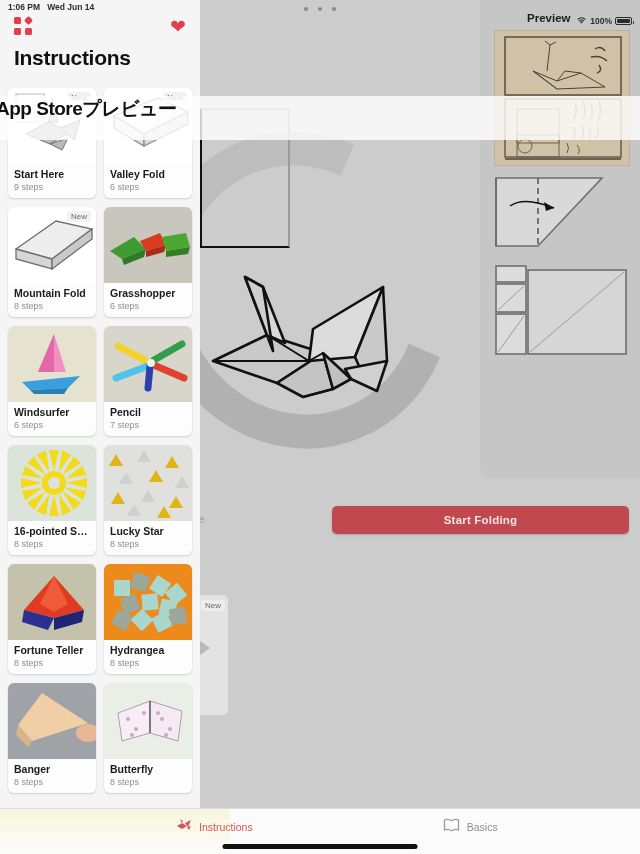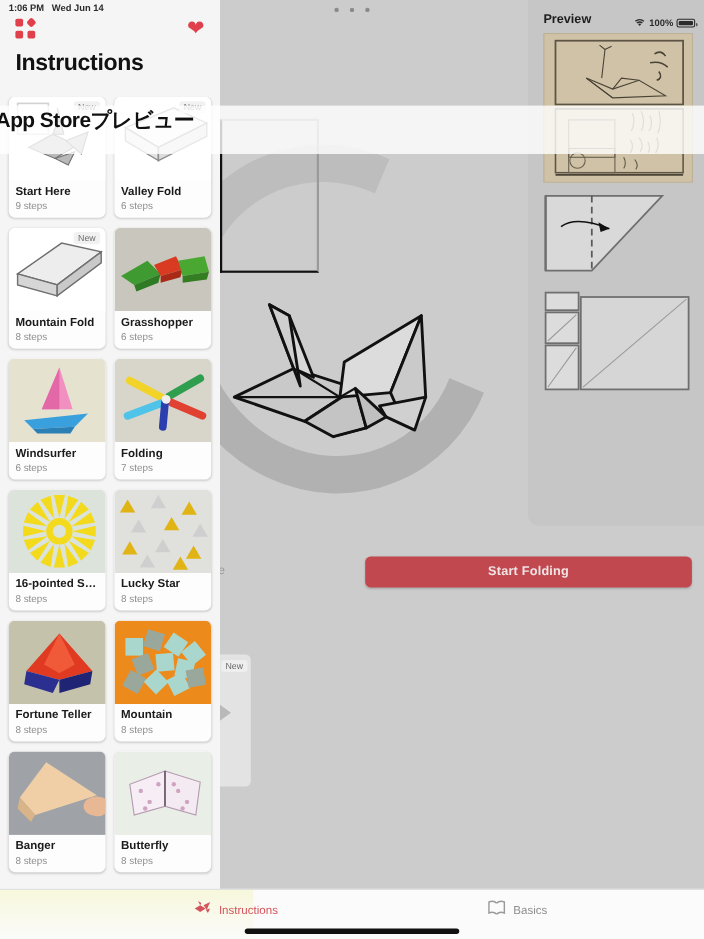--- a/index.html
+++ b/index.html
@@ -104,21 +104,21 @@
     font-size: 8px; color: #6a6a6a; background: rgba(238,238,238,.85);
     padding: 1px 4px; border-radius: 3px; z-index: 3;
   }
 
   
   .preview-panel {
     position: absolute; right: 0; top: 0; width: 160px; height: 478px;
     background: #c6c6c6; border-radius: 0 0 0 10px; z-index: 10;
     padding: 12px 10px 0 14px;
   }
-  .preview-title { font-size: 11.5px; font-weight: bold; color: #1c1c1c; }
+  .preview-title { font-size: 11.5px; font-weight: bold; color: #1c1c1c; margin-left: 33px; }
   .preview-doc {
     margin-top: 6px; width: 136px; height: 136px; background: #cdbfa3;
     border: 1px solid #bdb094; position: relative; overflow: hidden;
   }
   .diagram-box {
     margin-top: 10px; width: 136px; height: 76px; position: relative;
   }
   .diagram-box.two { margin-top: 12px; height: 92px; }
 
   .start-btn {
@@ -373,21 +373,21 @@
     <g stroke-width="7" stroke-linecap="round">
                 <line x1="14" y1="20" x2="44" y2="36" stroke="#f2d327"></line>
     <line x1="78" y1="18" x2="50" y2="34" stroke="#2f9e4e"></line>
                 <line x1="12" y1="52" x2="44" y2="40" stroke="#4fc3e8"></line>
     <line x1="80" y1="52" x2="52" y2="40" stroke="#e04130"></line>
                 <line x1="44" y1="62" x2="46" y2="40" stroke="#2b3fae"></line>
               </g>
     <circle cx="47" cy="37" r="4" fill="#efefef"></circle>
             </svg></div>
           <div class="card-meta">
-            <div class="card-title">Folding</div>
+            <div class="card-title">Pencil</div>
             <div class="card-steps">7 steps</div>
           </div>
         </div>
         <div class="card">
           <div class="card-thumb"><svg width="92" height="76" viewBox="0 0 92 76">
               <rect width="92" height="76" fill="#dbe3da"></rect>
     <g fill="#f3da1c" transform="translate(46,38)">
                 <g id="s"></g>
     <polygon points="0,-12 5,-33 -5,-33" transform="rotate(0)"></polygon>
                 <polygon points="0,-12 5,-33 -5,-33" transform="rotate(22.5)"></polygon>
@@ -456,21 +456,21 @@
               <rect x="64" y="22" width="16" height="16" fill="#aad7cd" transform="rotate(51 72 30)"></rect>
               <rect x="18" y="32" width="16" height="16" fill="#9aa79b" transform="rotate(68 26 40)"></rect>
               <rect x="38" y="30" width="16" height="16" fill="#aad7cd" transform="rotate(85 46 38)"></rect>
               <rect x="56" y="36" width="16" height="16" fill="#aad7cd" transform="rotate(102 64 44)"></rect>
               <rect x="10" y="48" width="16" height="16" fill="#9aa79b" transform="rotate(119 18 56)"></rect>
               <rect x="30" y="48" width="16" height="16" fill="#aad7cd" transform="rotate(136 38 56)"></rect>
               <rect x="50" y="50" width="16" height="16" fill="#aad7cd" transform="rotate(153 58 58)"></rect>
               <rect x="66" y="44" width="16" height="16" fill="#9aa79b" transform="rotate(170 74 52)"></rect>
     </svg></div>
           <div class="card-meta">
-            <div class="card-title">Mountain</div>
+            <div class="card-title">Hydrangea</div>
             <div class="card-steps">8 steps</div>
           </div>
         </div>
         <div class="card">
           <div class="card-thumb"><svg width="92" height="76" viewBox="0 0 92 76">
               <rect width="92" height="76" fill="#9fa3a8"></rect>
     <polygon points="34,10 80,40 24,58 10,42" fill="#f0cfa6"></polygon>
               <polygon points="10,42 24,58 20,64 8,52" fill="#d9b489"></polygon>
     <ellipse cx="80" cy="50" rx="12" ry="9" fill="#e8b894"></ellipse>
             </svg></div>

